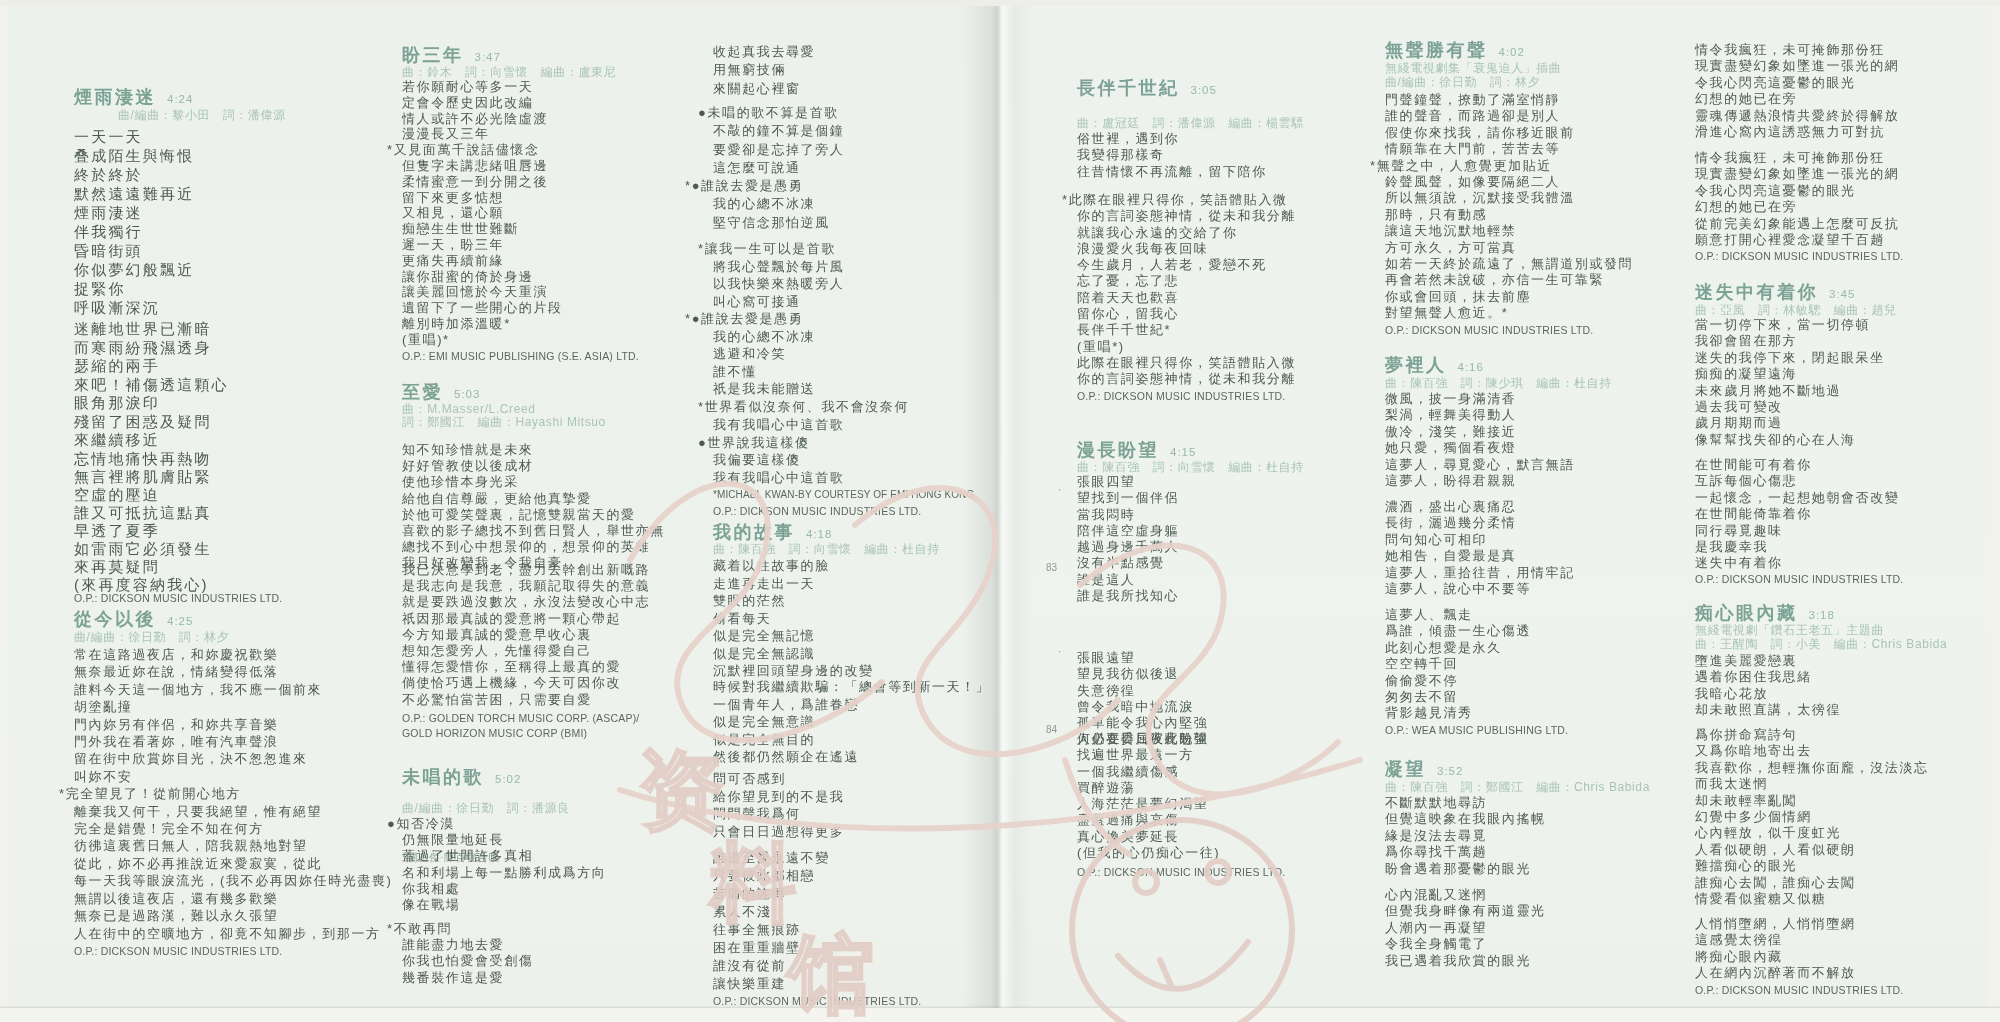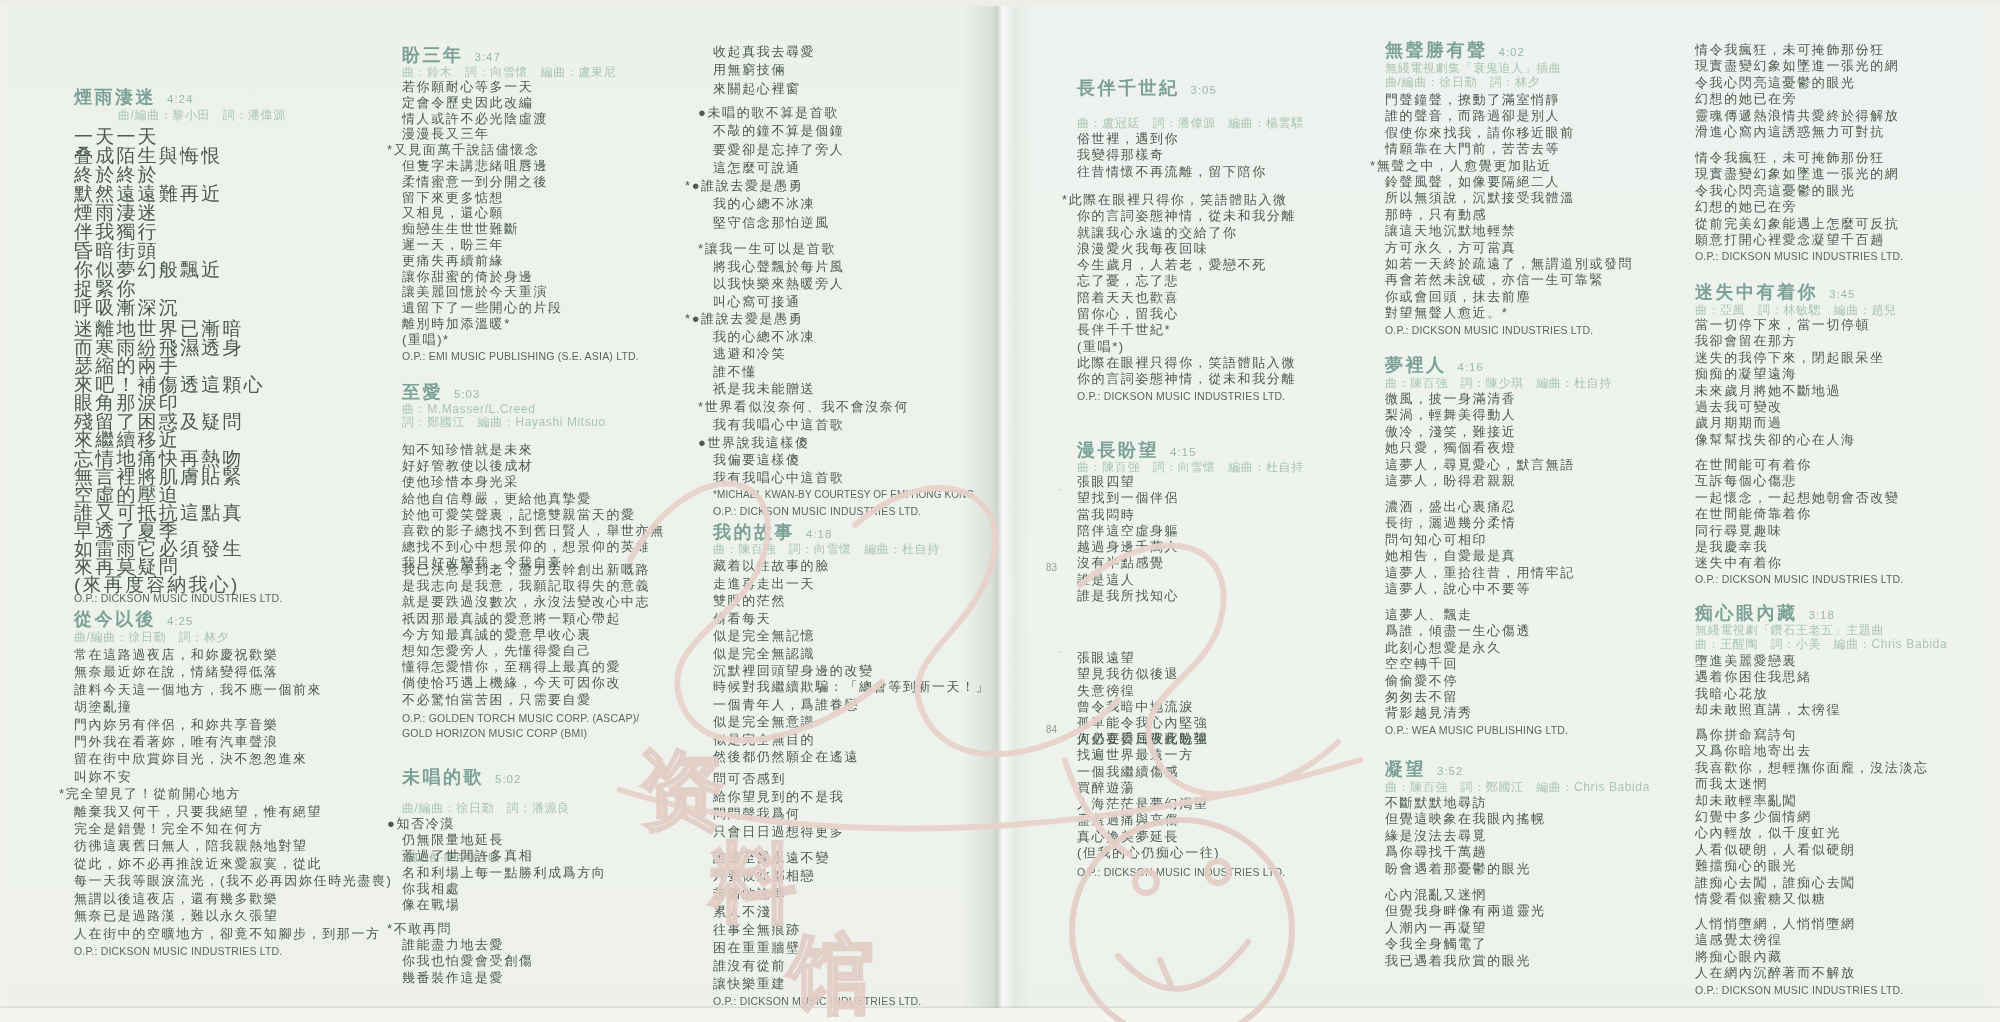--- a/index.html
+++ b/index.html
@@ -17,21 +17,21 @@
   .top-strip{position:absolute;left:0;top:0;width:2000px;height:6px;background:#ecEEe7;background:#eceee7;}
 
   .col{position:absolute;top:0;width:330px;height:782px;}
   .col > div{position:absolute;white-space:nowrap;}
   .song-title{font-size:18px;font-weight:600;color:#7ba295;letter-spacing:2.5px;}
   .song-title .time{font-size:11.5px;font-weight:400;color:#97b8aa;letter-spacing:1px;margin-left:11px;}
   .credit{font-size:12px;color:#a9c4b7;letter-spacing:.6px;}
   .note{font-size:10.5px;color:#8fa89b;letter-spacing:.6px;}
   .stanza{white-space:nowrap;}
   .line{font-size:13px;color:#4c5a52;letter-spacing:1.6px;white-space:nowrap;}
-  .big .line{font-size:19px;letter-spacing:2.2px;}
+  .big .line{font-size:15px;letter-spacing:2.2px;}
   .m1{text-indent:-15px;}
   .m2{text-indent:-28px;}
   .op{font-size:10.5px;color:#5a675e;letter-spacing:.2px;white-space:pre;}
   .opsm{font-size:10px;color:#5a675e;letter-spacing:.1px;white-space:pre;}
   .mark{position:absolute;font-size:10px;color:#8d9a92;letter-spacing:0;}
   .wm{position:absolute;left:560px;top:400px;pointer-events:none;opacity:.92;}
 </style>
 </head>
 <body>
 

